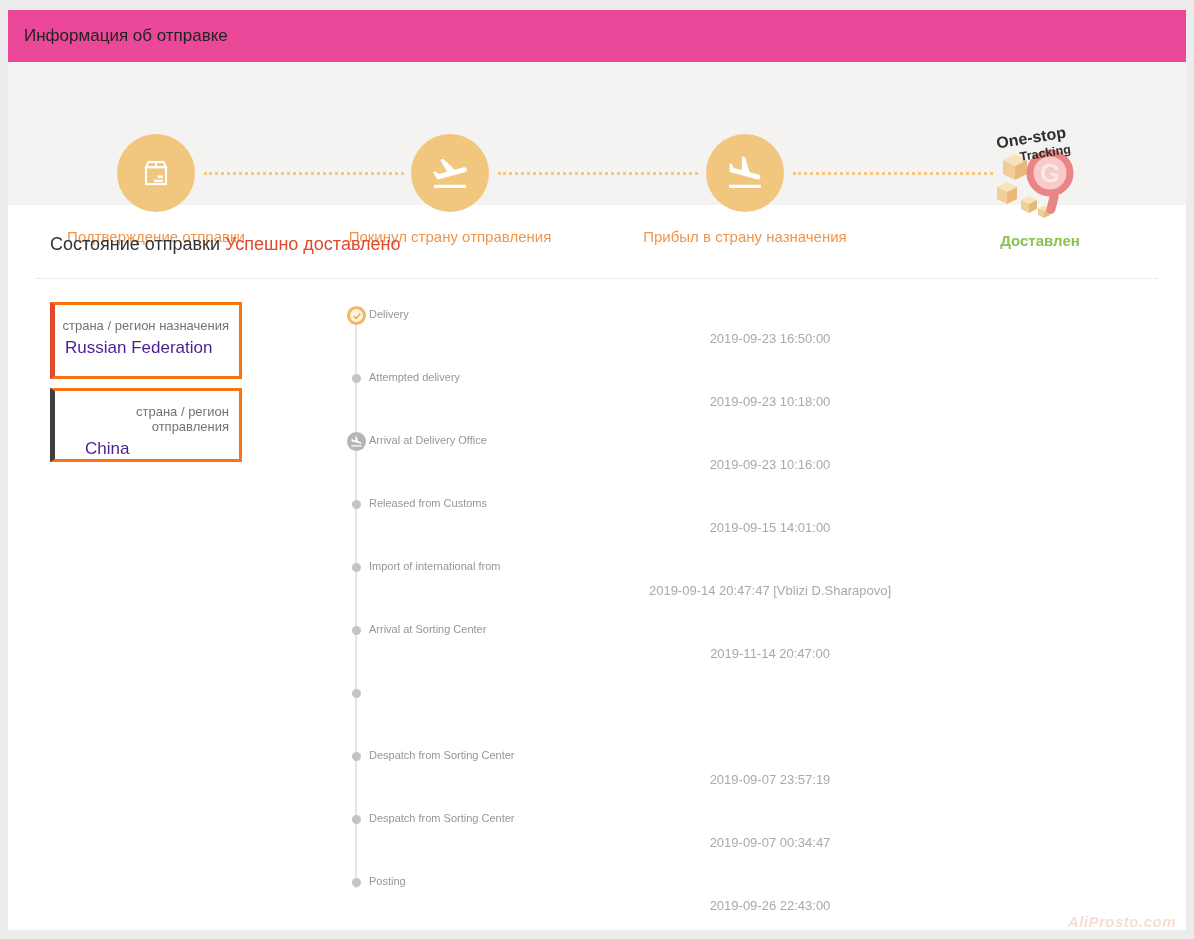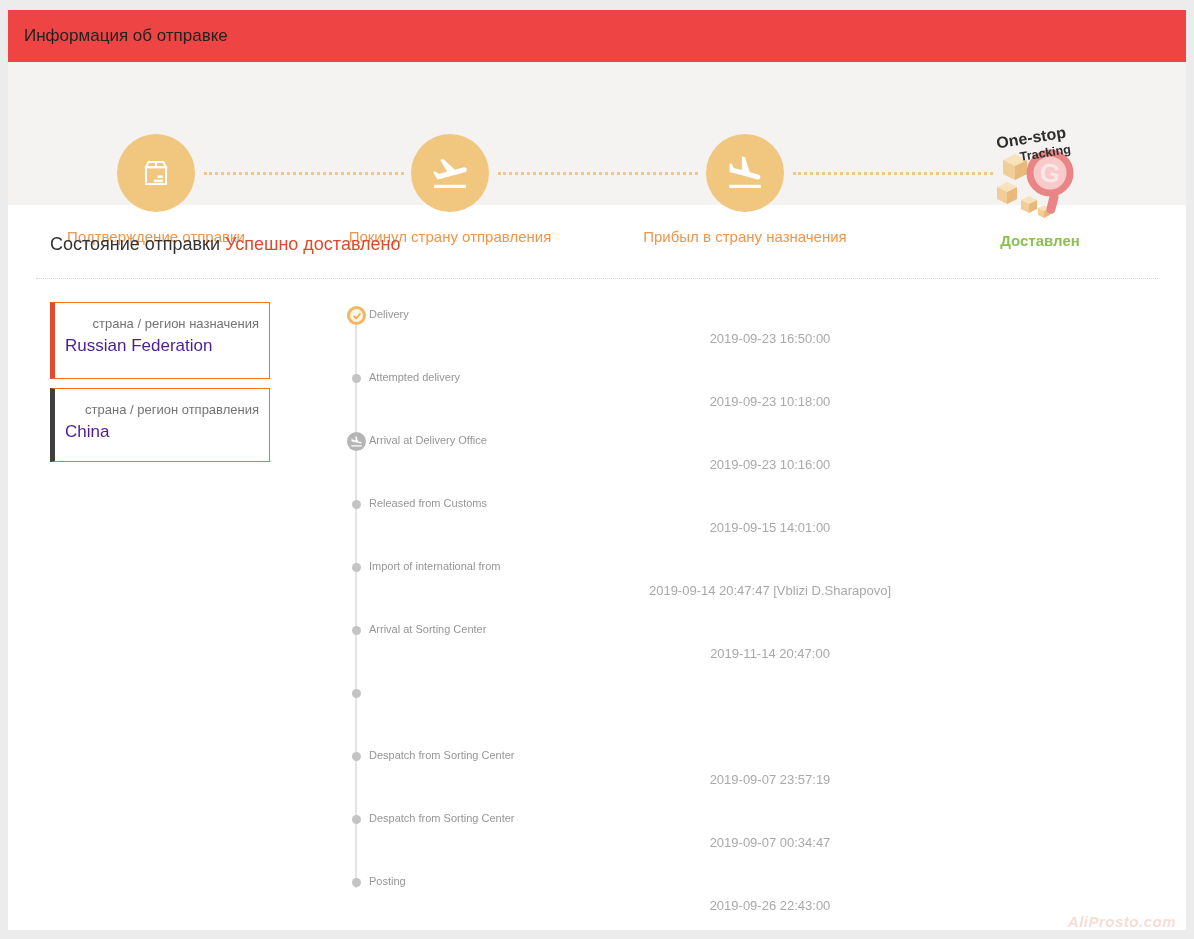--- a/index.html
+++ b/index.html
@@ -7,21 +7,21 @@
     width:1194px;height:939px;position:relative;overflow:hidden;
     background:#ececec;
     font-family:"Liberation Sans", sans-serif;
     -webkit-font-smoothing:antialiased;
   }
   .container{
     position:absolute;left:8px;top:10px;width:1178px;height:920px;
     background:#ffffff;
   }
   
-  .header{position:relative;height:52px;background:#ef4444;}
+  .header{position:relative;height:52px;background:#ec4899;}
   .page-title{
     position:absolute;left:16px;top:0;line-height:52px;
     font-size:17px;color:#222;
   }
   
   .progress{
     position:absolute;left:0;top:52px;width:1178px;height:143px;
     background:#f4f3f1;
   }
   .connector{
@@ -58,25 +58,25 @@
     white-space:nowrap;
   }
   .status-value{color:#df4a2e;}
   .divider{
     position:absolute;left:28px;top:268px;width:1122px;height:0;
     border-top:1px dotted #d8d8d8;
   }
   
   .cards{position:absolute;left:42px;top:292px;width:240px;}
   .card{
-    position:relative;background:#fff;border:1px solid #f97316;
-    box-sizing:border-box;width:220px;
+    position:relative;background:#fff;border:3px solid #f97316;
+    box-sizing:border-box;width:192px;
   }
   .card.dest{height:77px;border-left:5px solid #e2492f;margin-bottom:9px;}
-  .card.origin{height:74px;border-left:5px solid #3f3f3f;}
+  .card.origin{height:74px;border-left:5px solid #3f3f3f;padding-left:20px;}
   .card-label{
     text-align:right;padding:13px 10px 0 0;
     font-size:13px;color:#737373;
   }
   .card-value{
     padding:5px 0 0 10px;font-size:17px;color:#4c1d95;
   }
   
   .timeline{position:absolute;left:333px;top:296px;width:830px;}
   .t-line{

